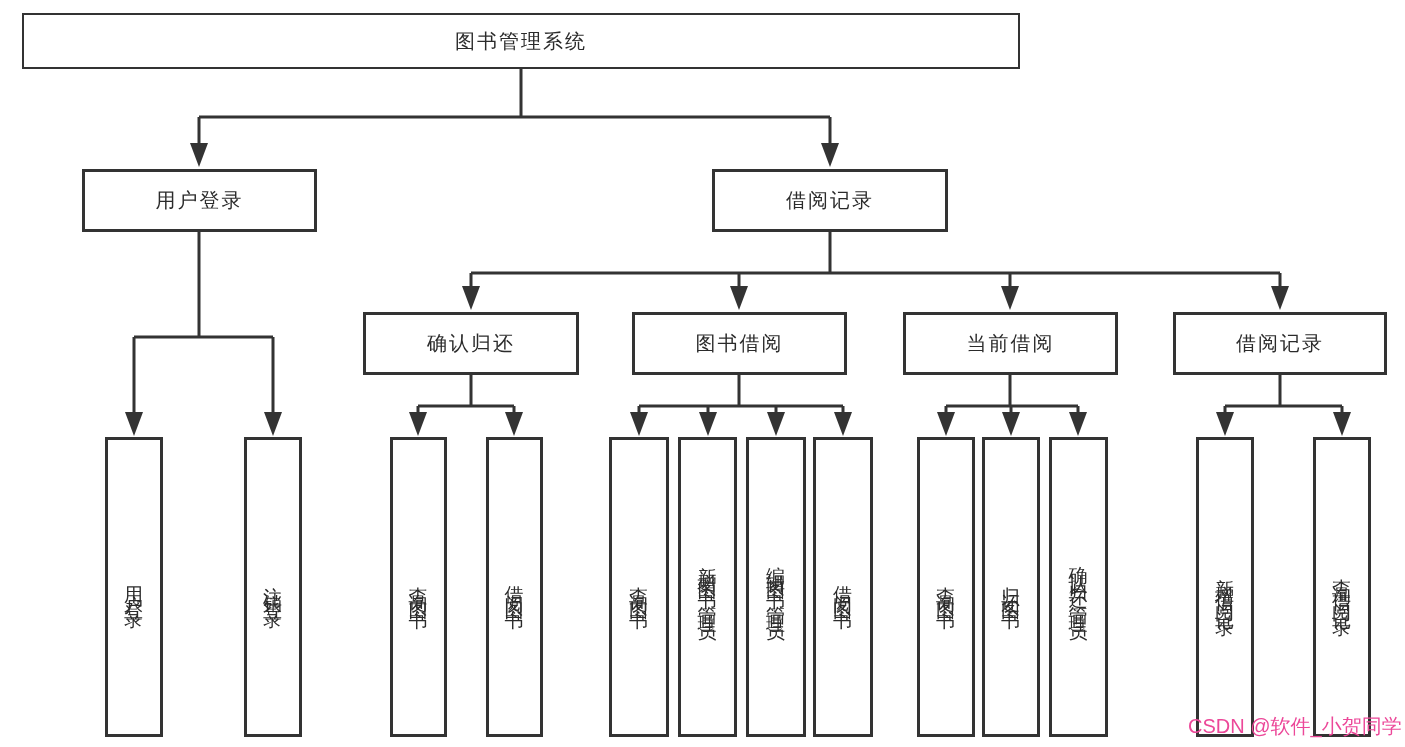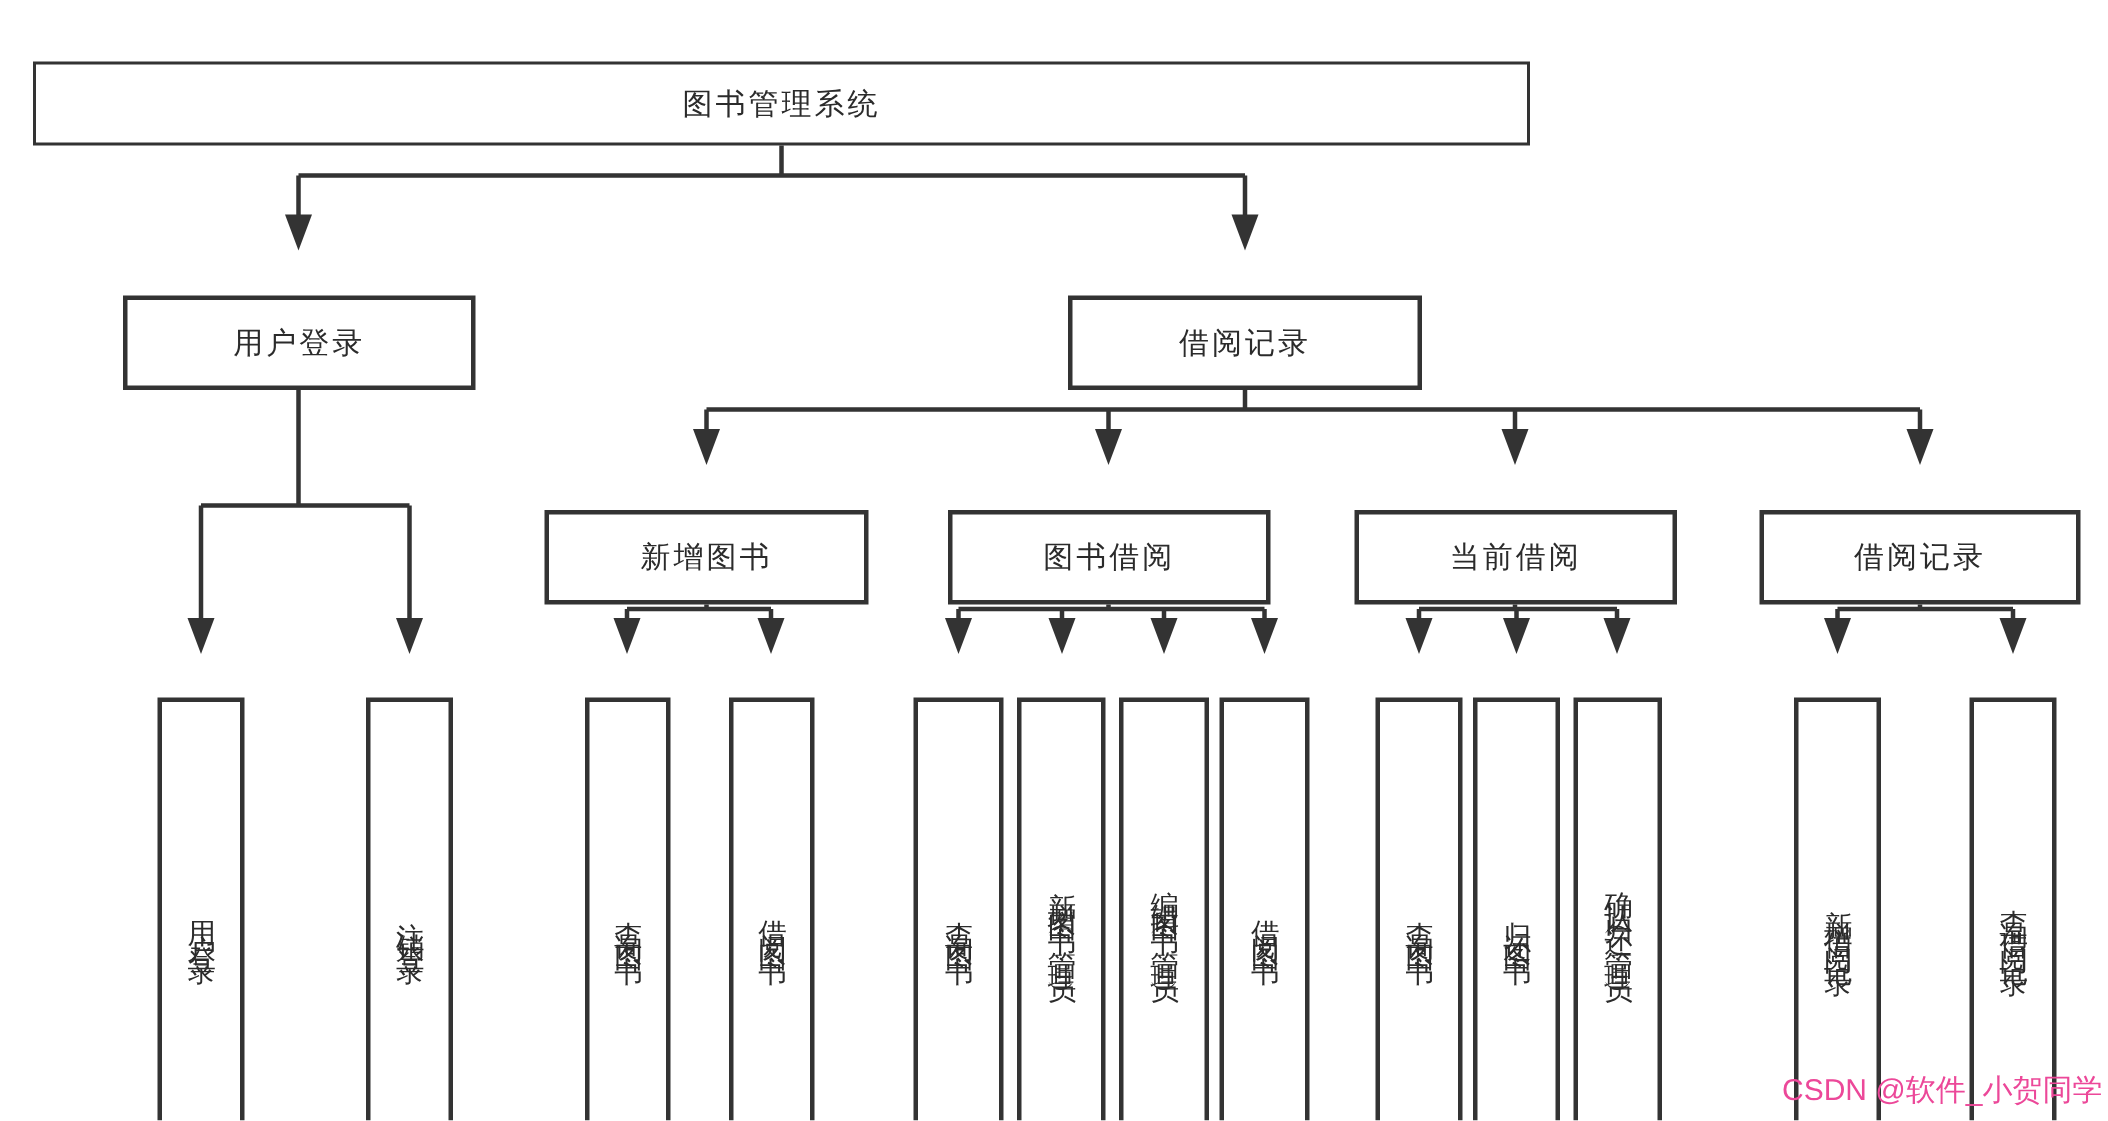--- a/index.html
+++ b/index.html
@@ -18,21 +18,20 @@
     box-sizing: border-box;
     background: #ffffff;
     border: 3px solid #333333;
     display: flex;
     align-items: center;
     justify-content: center;
     font-size: 20px;
     letter-spacing: 2px;
     color: #2b2b2b;
     text-align: center;
-    margin-top: 28px;
   }
   .root { border-width: 2px; }
   .vnode span {
     writing-mode: vertical-rl;
     text-orientation: upright;
     letter-spacing: 8px;
     font-size: 19px;
     line-height: 1;
   }
   .watermark {
@@ -92,21 +91,21 @@
   </div>
 
   <div class="node" style="left:82px; top:169px; width:235px; height:63px;">
     <span>用户登录</span>
   </div>
   <div class="node" style="left:712px; top:169px; width:236px; height:63px;">
     <span>借阅记录</span>
   </div>
 
   <div class="node" style="left:363px; top:312px; width:216px; height:63px;">
-    <span>新增图书</span>
+    <span>确认归还</span>
   </div>
   <div class="node" style="left:903px; top:312px; width:215px; height:63px;">
     <span>当前借阅</span>
   </div>
   <div class="node" style="left:632px; top:312px; width:215px; height:63px;">
     <span>图书借阅</span>
   </div>
   <div class="node" style="left:1173px; top:312px; width:214px; height:63px;">
     <span>借阅记录</span>
   </div>

